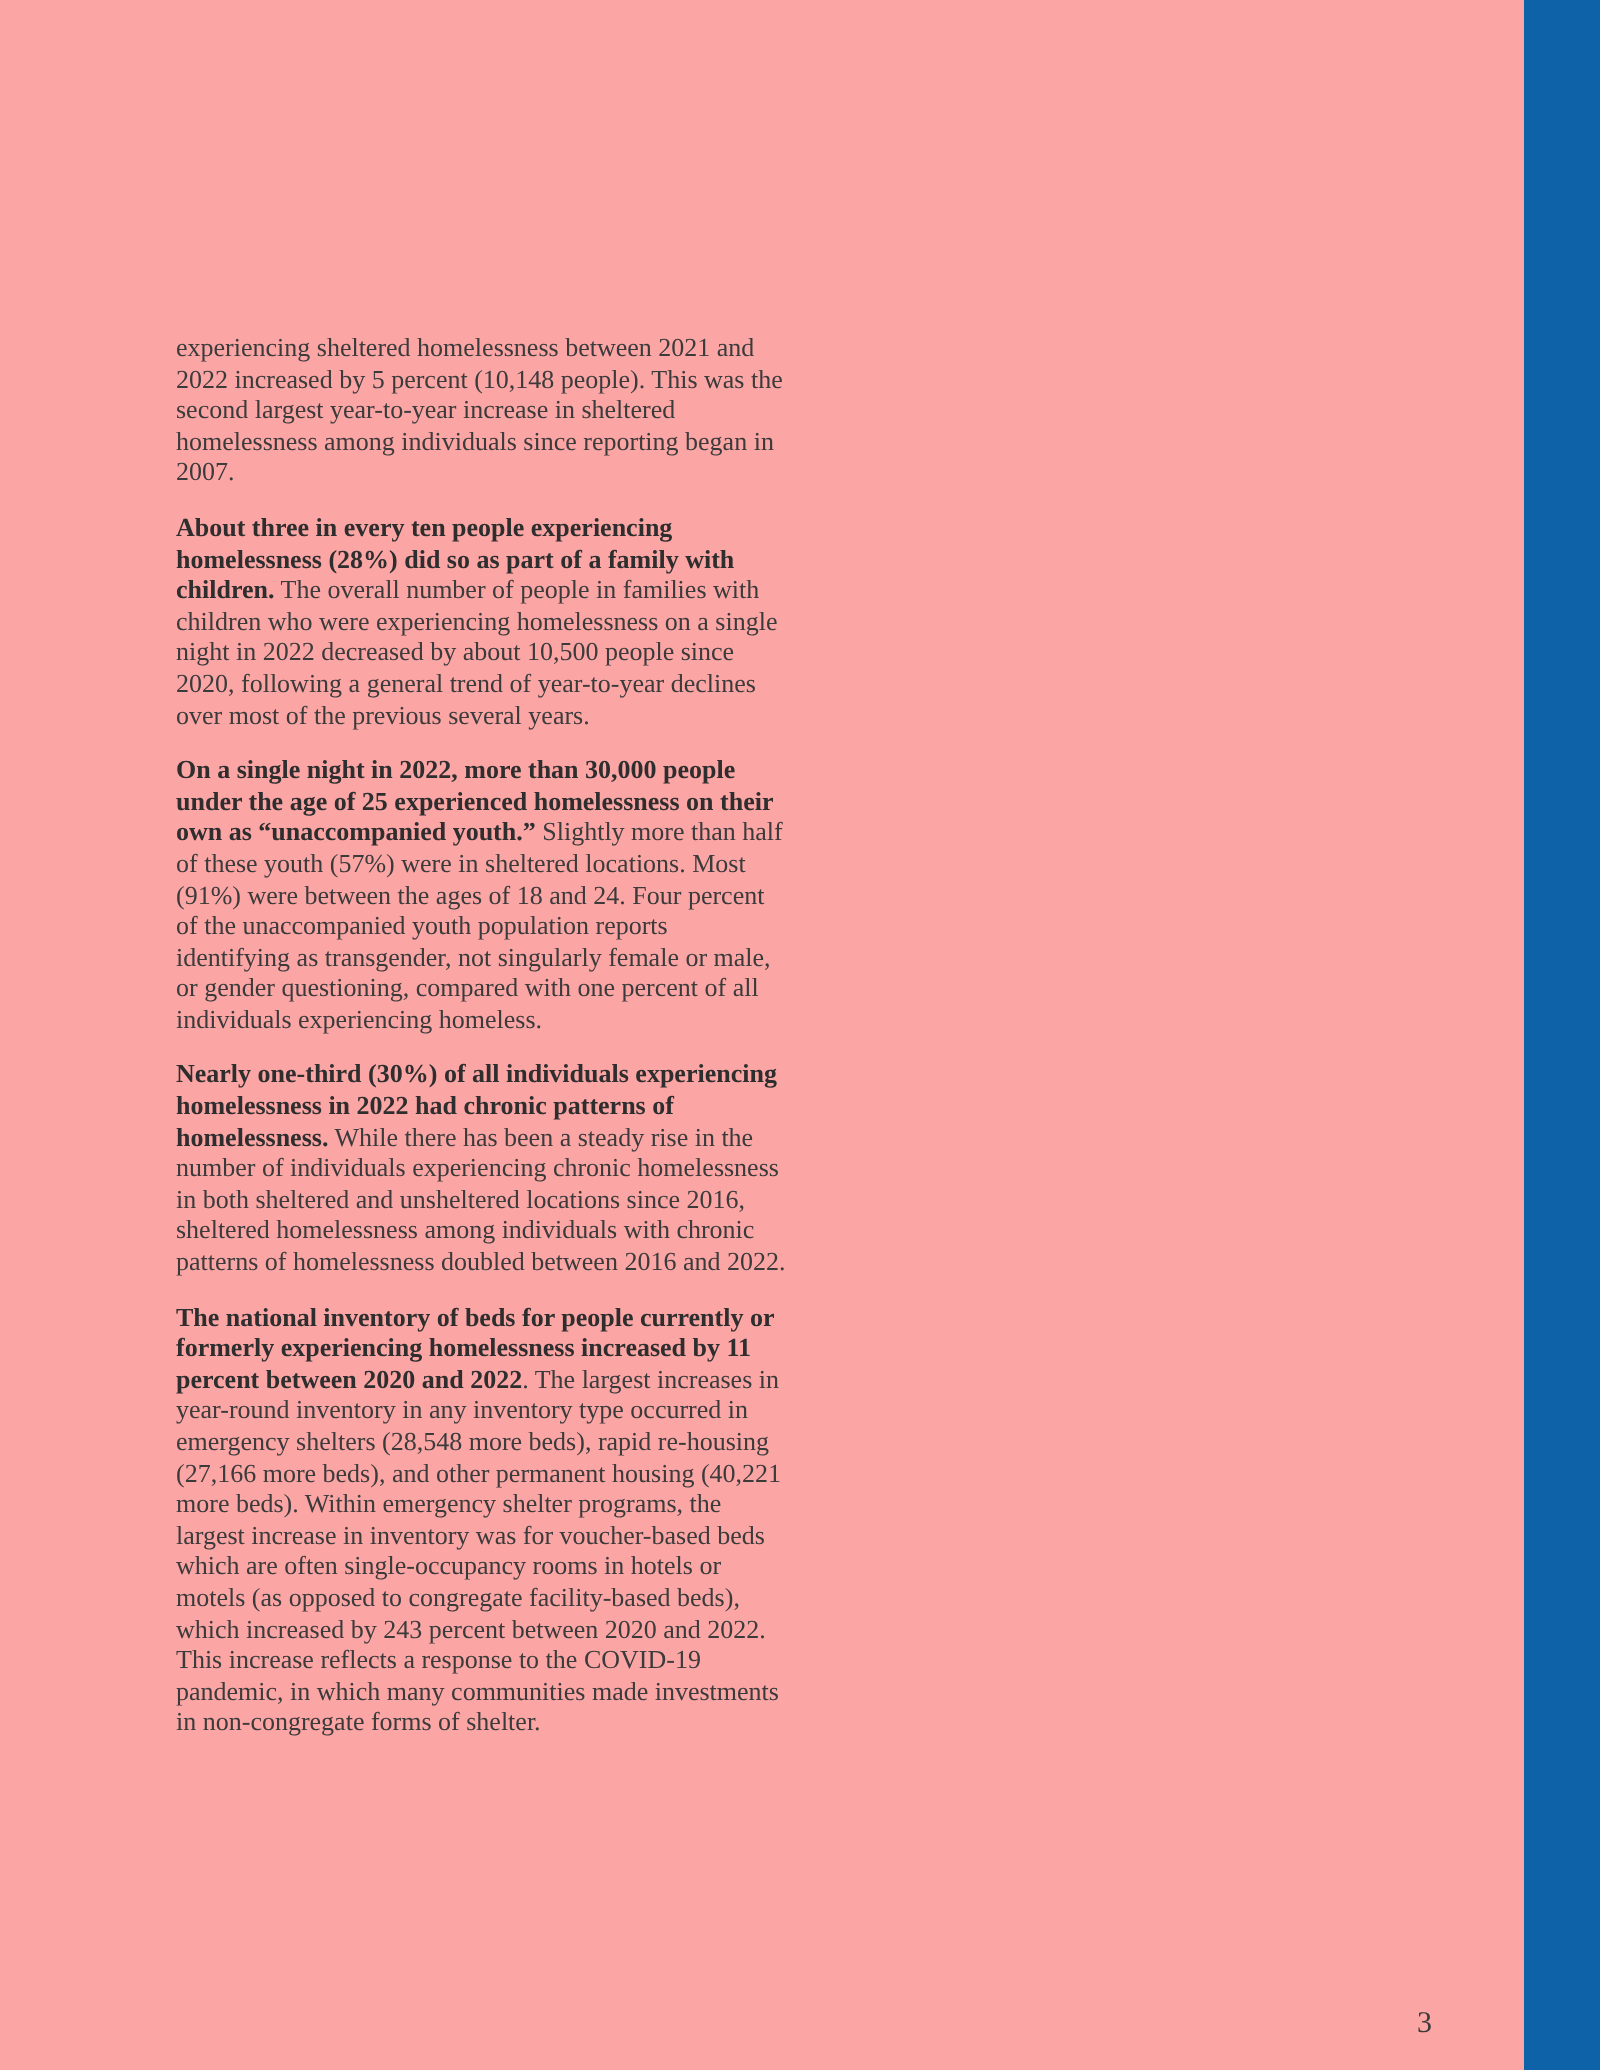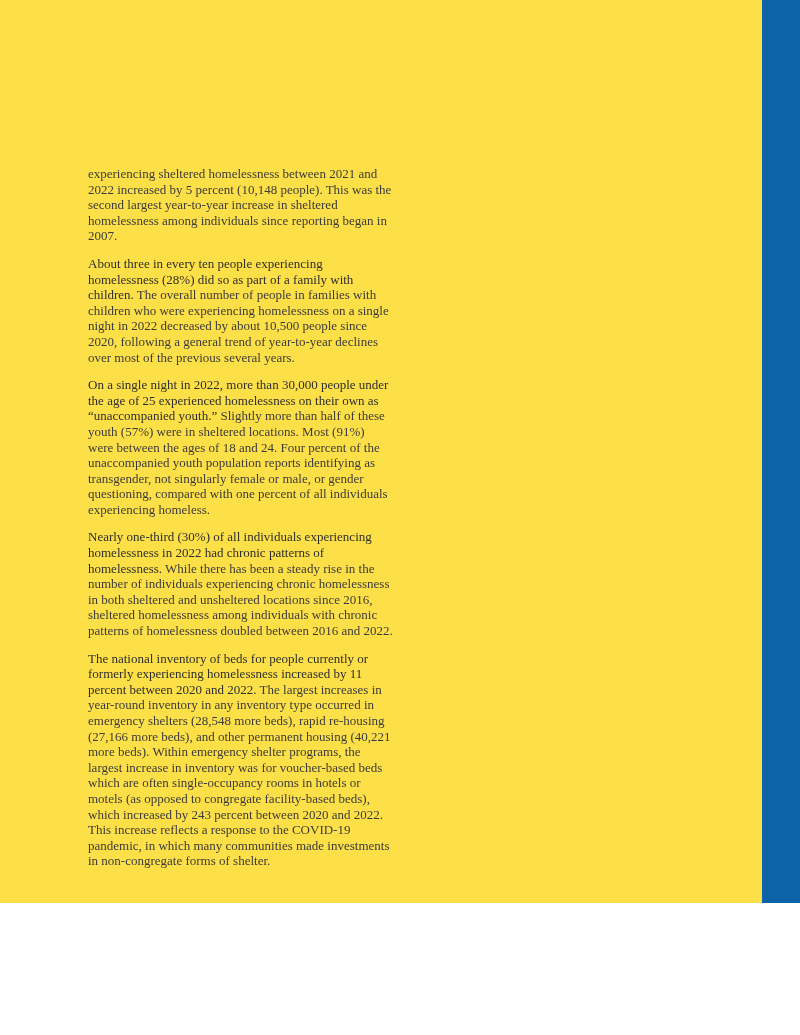--- a/index.html
+++ b/index.html
@@ -7,22 +7,22 @@
   body {
     width: 800px;
     height: 1035px;
     position: relative;
     font-family: "Liberation Serif", serif;
     -webkit-font-smoothing: antialiased;
   }
   .page {
     position: relative;
     width: 800px;
-    height: 903px;
-    background: #fde047;
+    height: 1035px;
+    background: #fca5a5;
     overflow: hidden;
   }
   .accent-bar {
     position: absolute;
     top: 0;
     right: 0;
     width: 38px;
     height: 1035px;
     background: #0e63a8;
   }
@@ -30,21 +30,21 @@
     position: absolute;
     left: 88px;
     top: 166px;
     width: 305px;
     color: #3b3b3b;
     font-size: 13px;
     line-height: 15.6px;
     text-align: left;
   }
   .para { margin-bottom: 12px; }
-  .para strong { font-weight: normal; color: #2e2e2e; }
+  .para strong { font-weight: bold; color: #2e2e2e; }
   .page-number {
     position: absolute;
     right: 84px;
     top: 1004px;
     font-size: 15px;
     color: #3b3b3b;
     font-family: "Liberation Serif", serif;
   }
 </style>
 </head>

